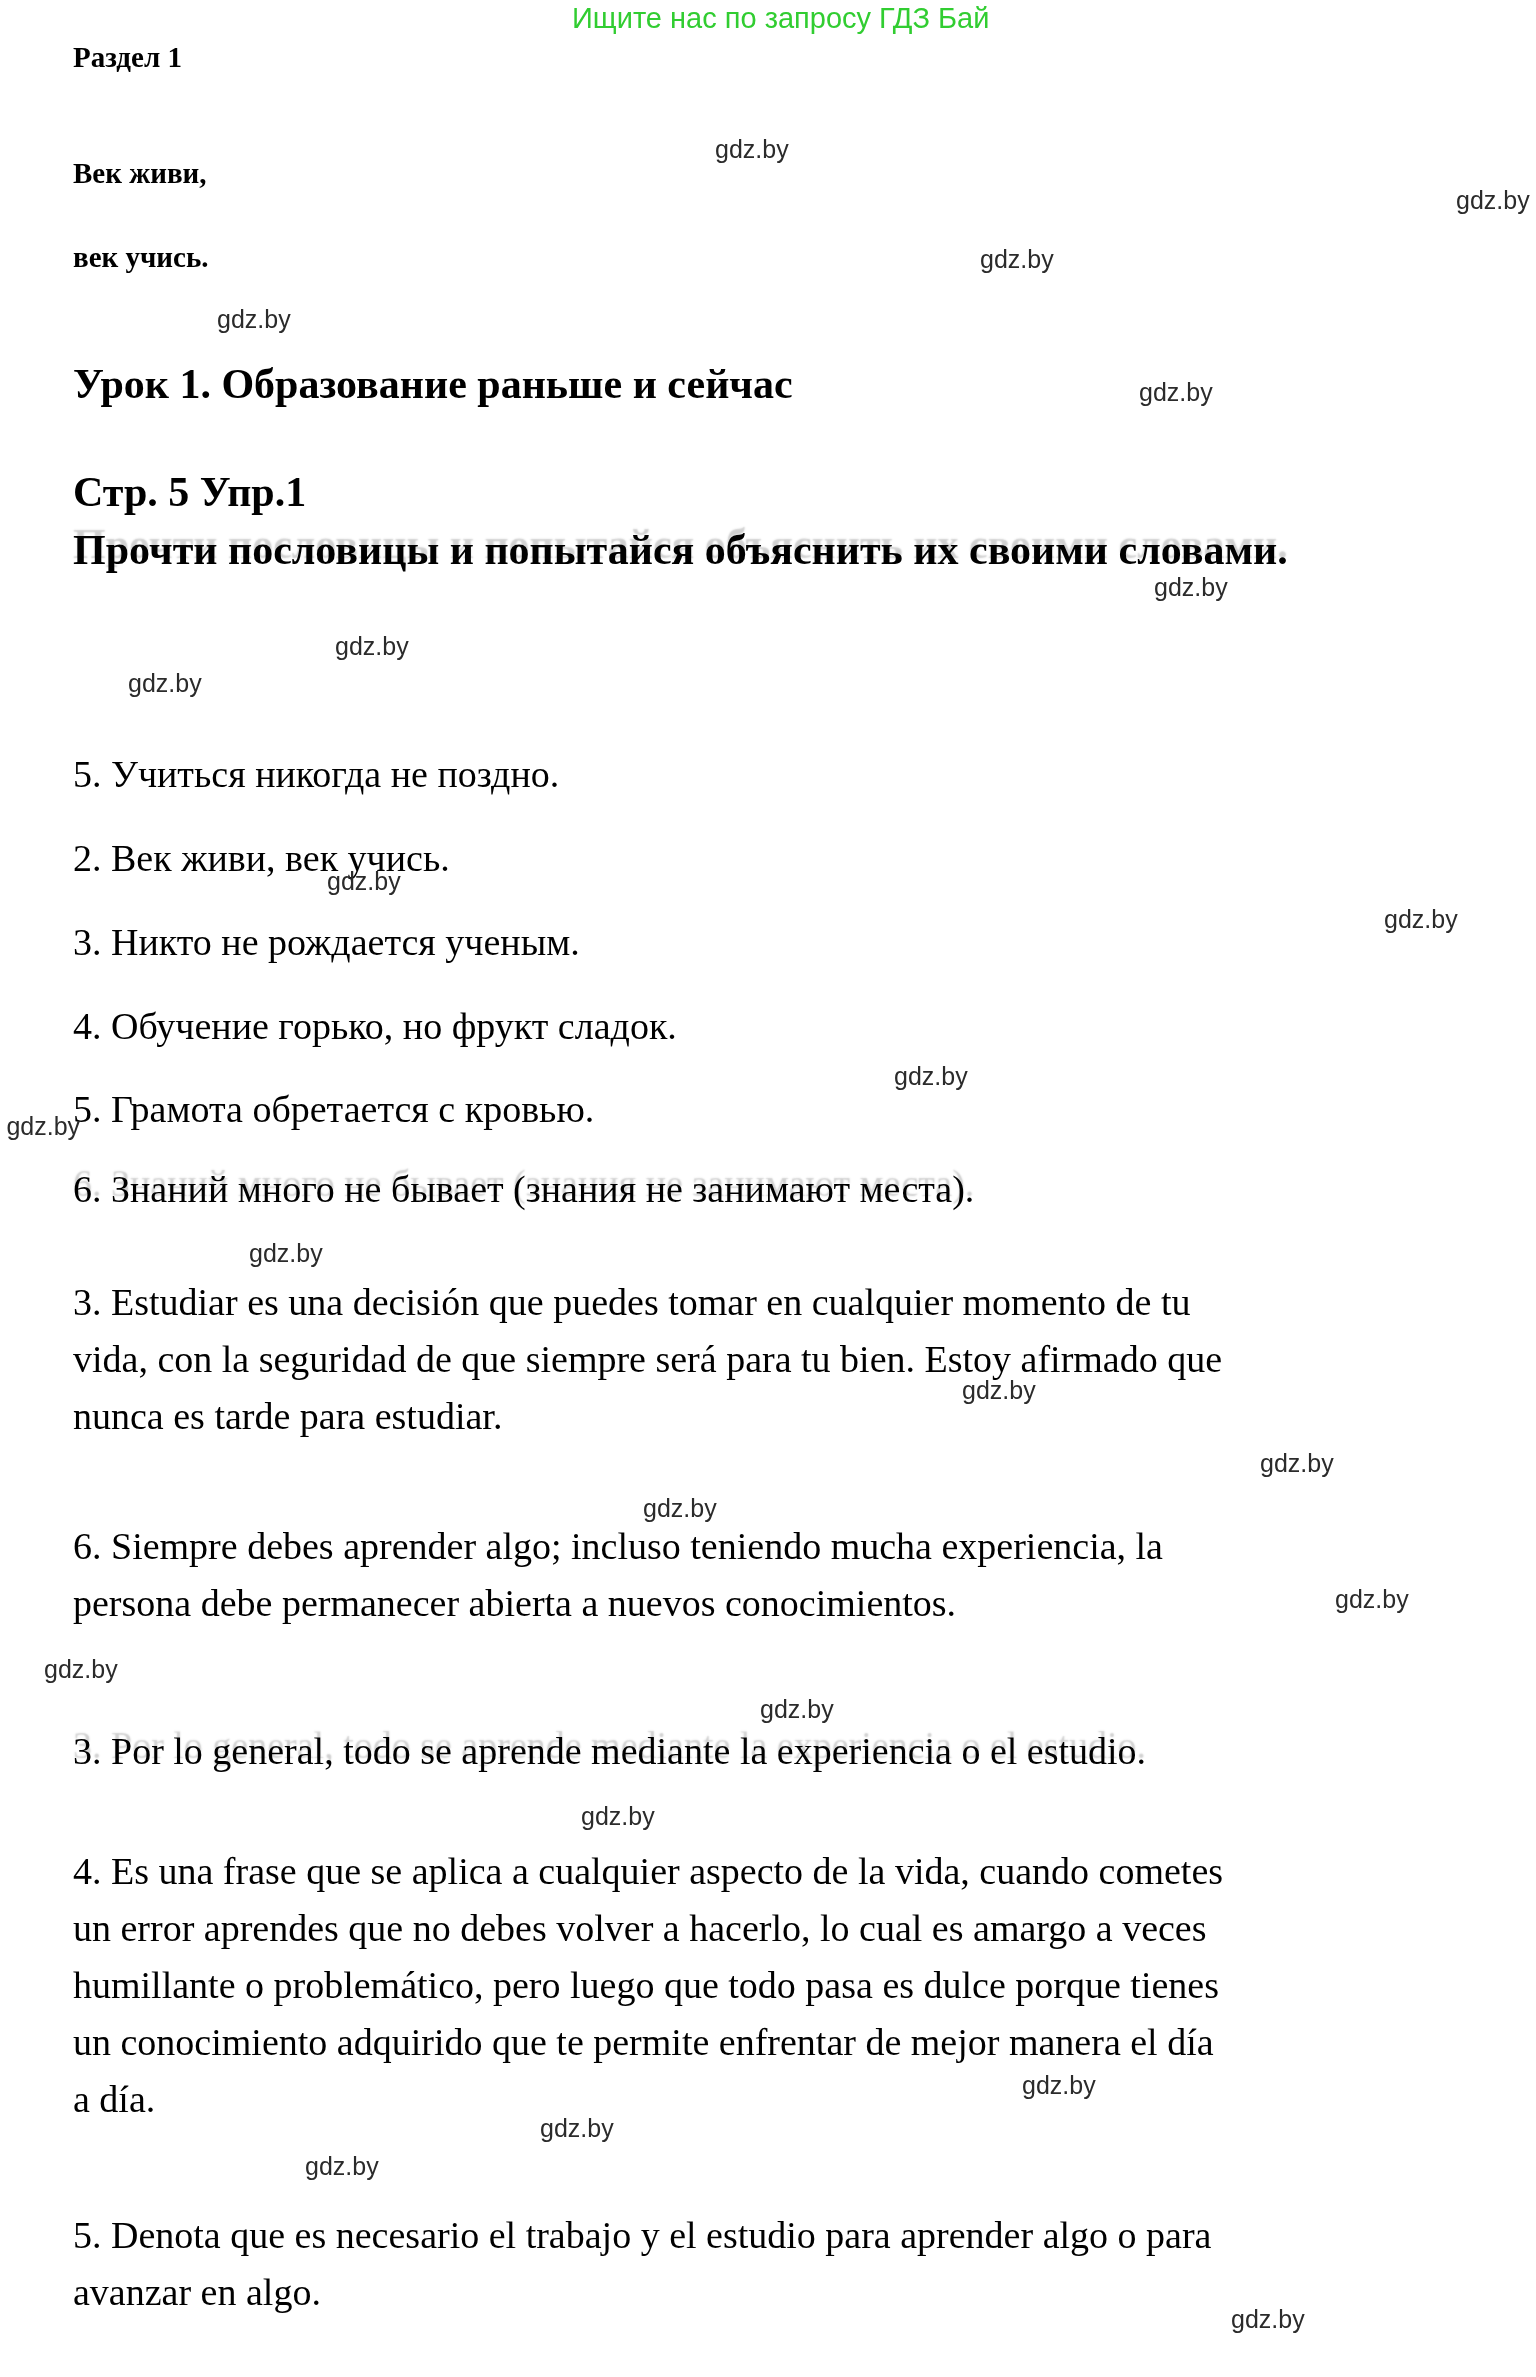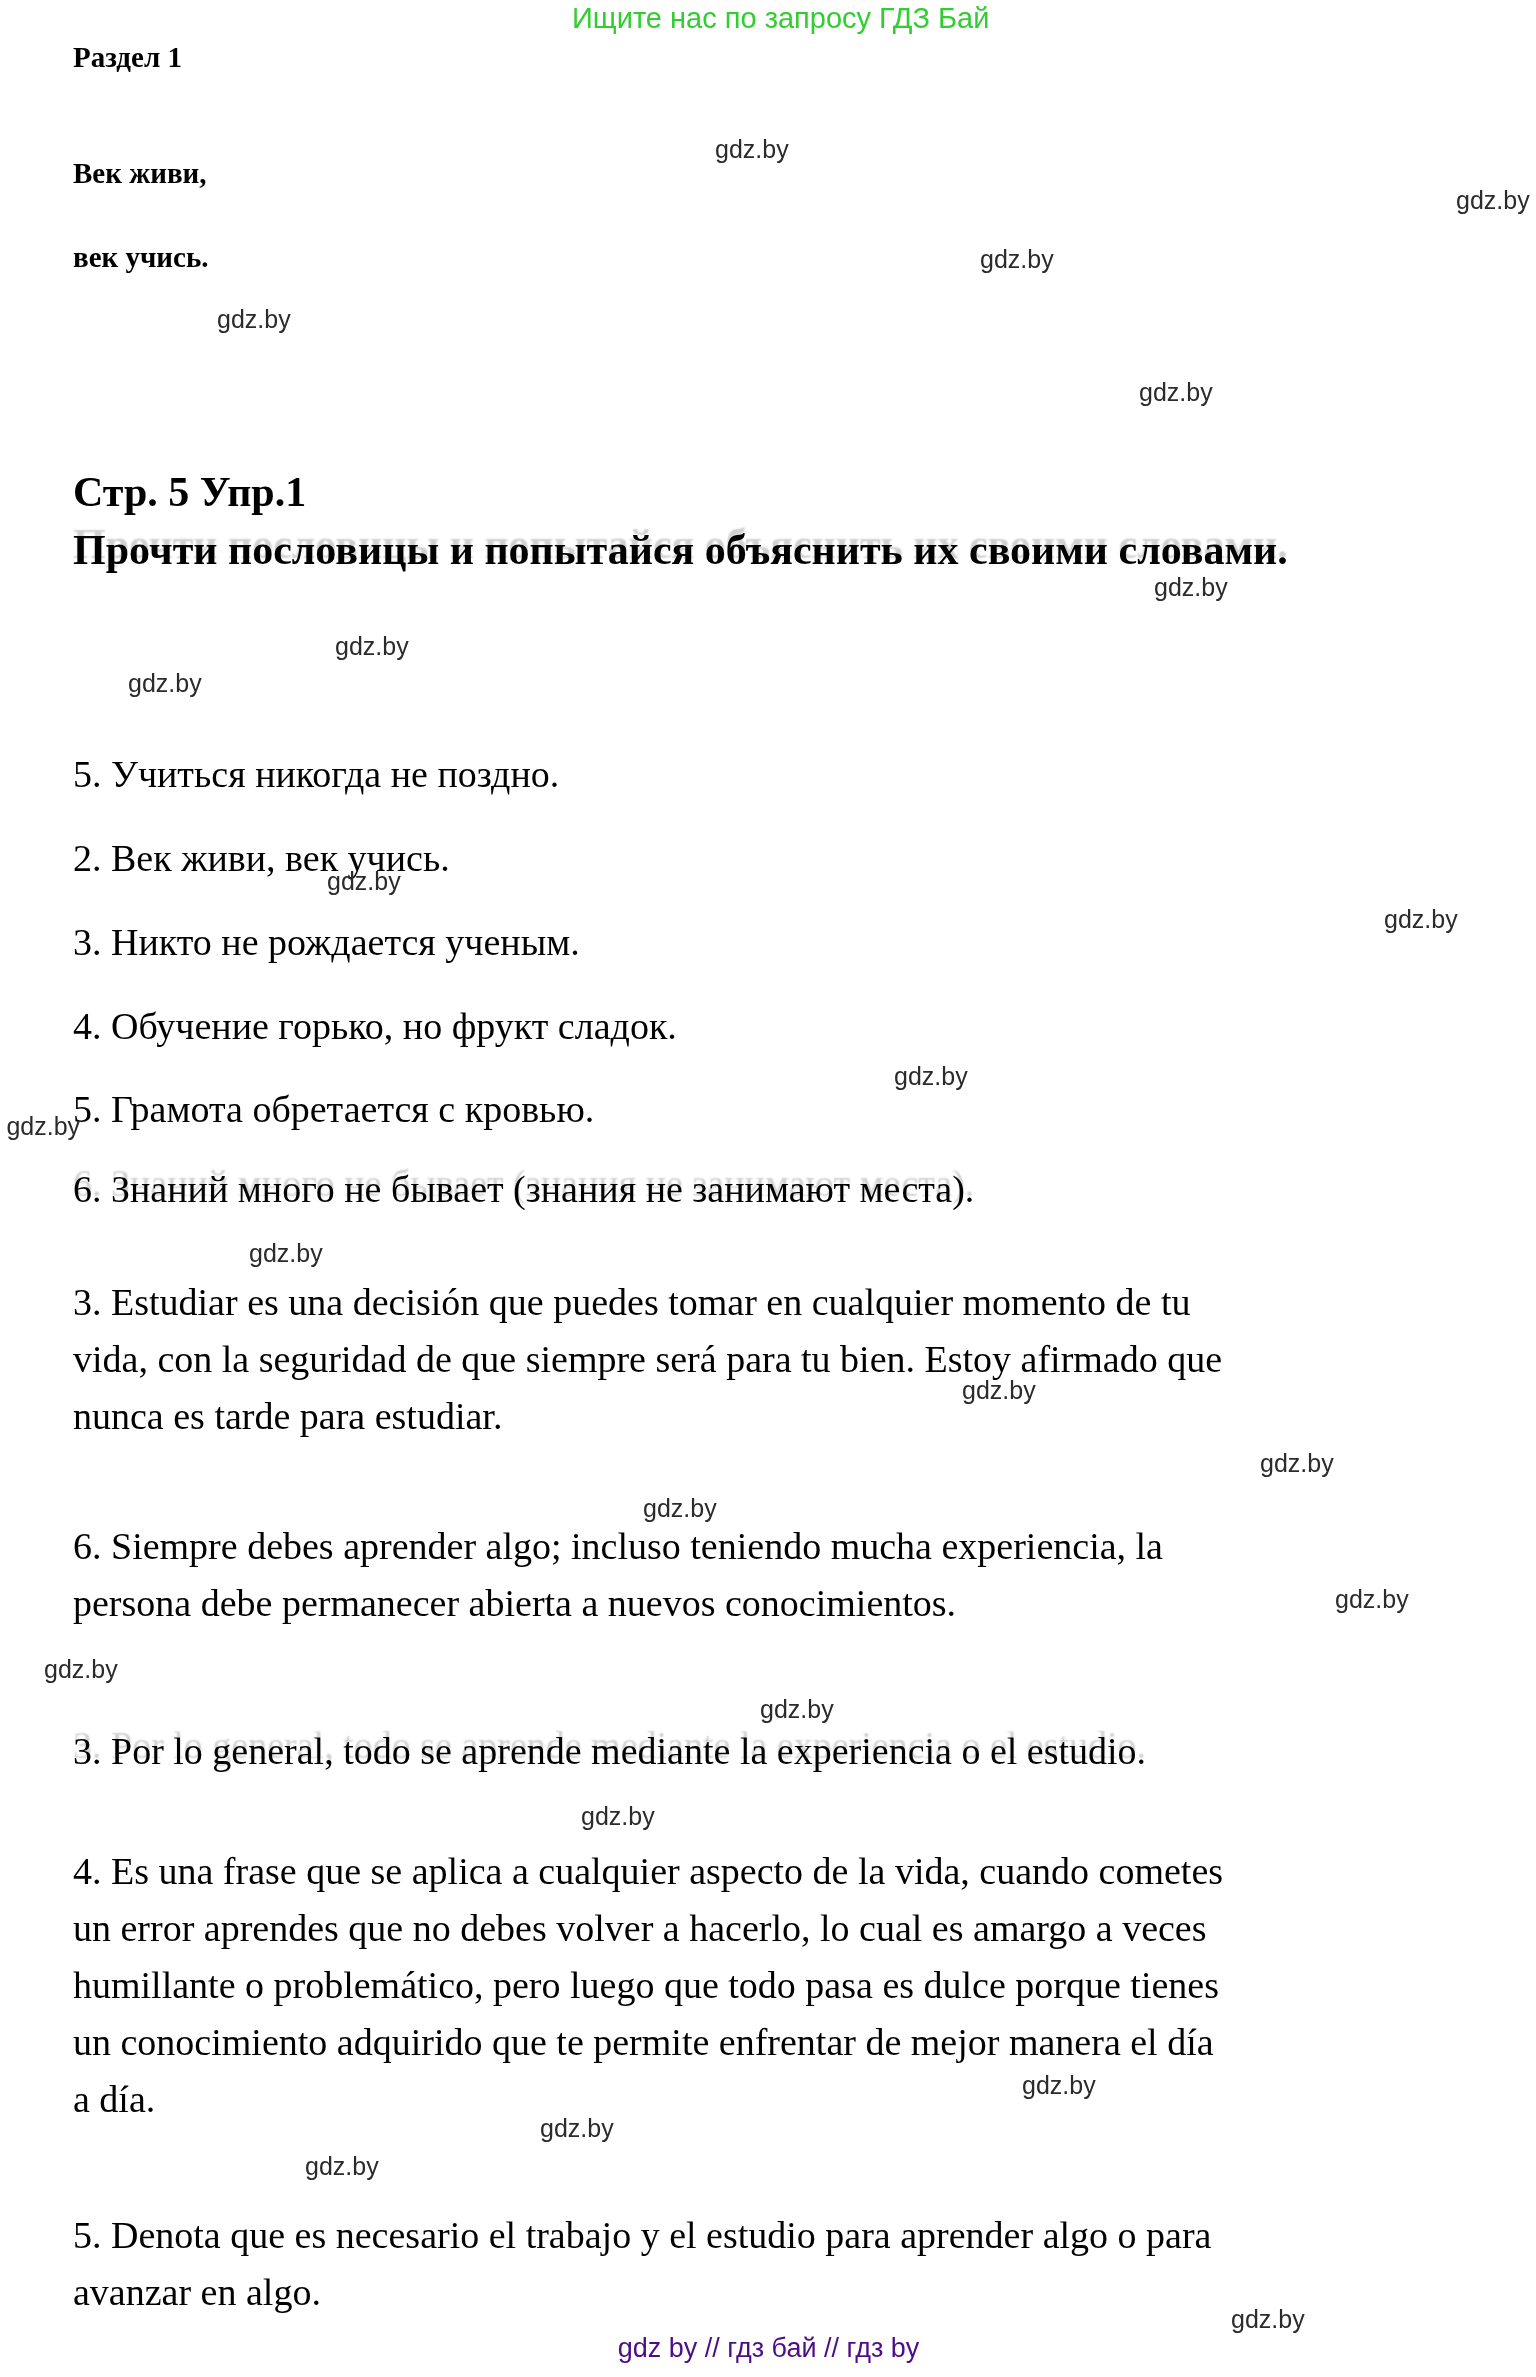--- a/index.html
+++ b/index.html
@@ -54,20 +54,21 @@
 </head>
 <body>
 
 <div class="page">
 
   <div class="promo">Ищите нас по запросу ГДЗ Бай</div>
 
   <h1 class="h h-top" style="top:42px">Раздел 1</h1>
   <h1 class="h h-top" style="top:158px">Век живи,</h1>
   <h1 class="h h-top" style="top:242px">век учись.</h1>
+  <h2 class="h h-mid" style="top:361px">Урок 1. Образование раньше и сейчас</h2>
   <h2 class="h h-mid" style="top:469px">Стр. 5 Упр.1</h2>
   <h2 class="h h-mid ghost" style="top:527px">Прочти пословицы и попытайся объяснить их своими словами.</h2>
 
   <div>
     <div class="pv" style="top:752px">5. Учиться никогда не поздно.</div>
     <div class="pv" style="top:836px">2. Век живи, век учись.</div>
     <div class="pv" style="top:920px">3. Никто не рождается ученым.</div>
     <div class="pv" style="top:1004px">4. Обучение горько, но фрукт сладок.</div>
     <div class="pv" style="top:1087px">5. Грамота обретается с кровью.</div>
     <div class="pv ghost" style="top:1167px">6. Знаний много не бывает (знания не занимают места).</div>
@@ -109,16 +110,15 @@
     <span class="wm" style="left:1335px;top:1587px">gdz.by</span>
     <span class="wm" style="left:44px;top:1657px">gdz.by</span>
     <span class="wm" style="left:760px;top:1697px">gdz.by</span>
     <span class="wm" style="left:581px;top:1804px">gdz.by</span>
     <span class="wm" style="left:1022px;top:2073px">gdz.by</span>
     <span class="wm" style="left:540px;top:2116px">gdz.by</span>
     <span class="wm" style="left:305px;top:2154px">gdz.by</span>
     <span class="wm" style="left:1231px;top:2307px">gdz.by</span>
   </div>
 
-  <div class="footer">gdz by  //  гдз бай  //  гдз by</div>
 
 </div>
 
 
 </body></html>

